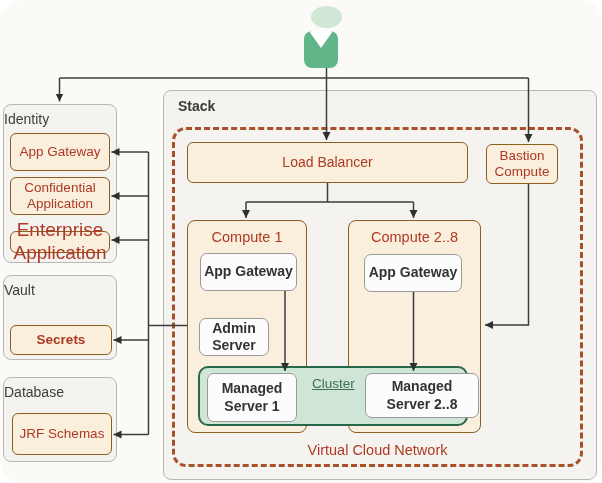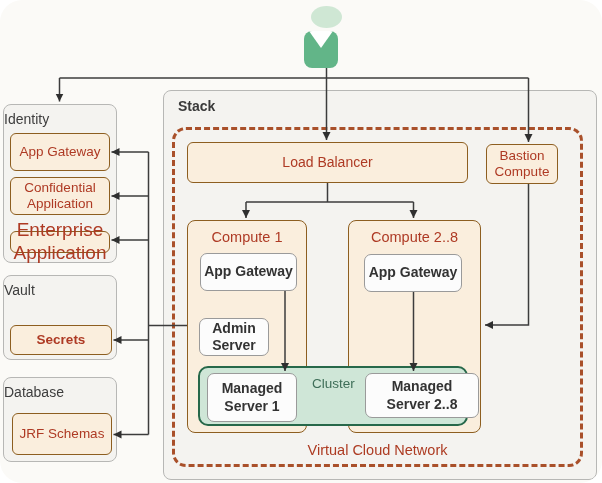--- a/index.html
+++ b/index.html
@@ -78,21 +78,21 @@
   }
 
   
   .cluster{
     background:#cfe6d7;
     border:2px solid #27684a;
     border-radius:10px;
   }
   .cluster-label{
     position:absolute;
-    font-size:13.5px;color:#3e6e58;
+    font-size:13.5px;color:#3e6e58;text-decoration:underline;
   }
 
   
   .person-head{
     border-radius:50%;
     background:#cfe7d4;
   }
   .person-body{
     background:#62b588;
     border-radius:8px;

